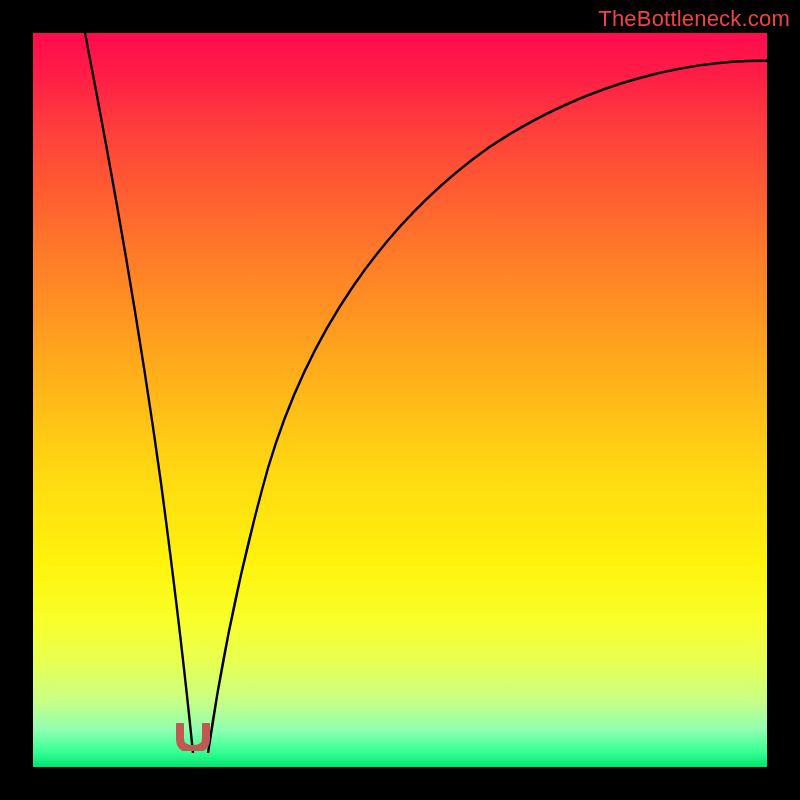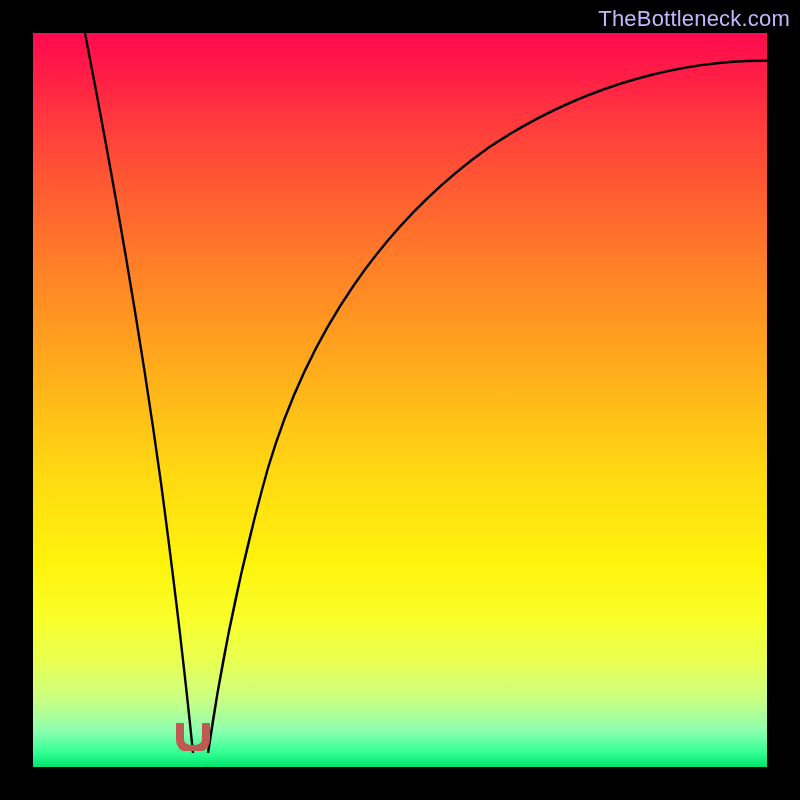--- a/index.html
+++ b/index.html
@@ -48,21 +48,21 @@
       #34ff94 98%,
       #00e56b 100%
     );
   }
   .watermark {
     position: absolute;
     top: 6px;
     right: 10px;
     font-size: 22px;
     font-weight: 500;
-    color: #c4b5fd;
+    color: #ef4444;
     letter-spacing: 0.2px;
     user-select: none;
   }
   svg.curves {
     position: absolute;
     inset: 0;
   }
   .marker {
     position: absolute;
     width: 34px;

